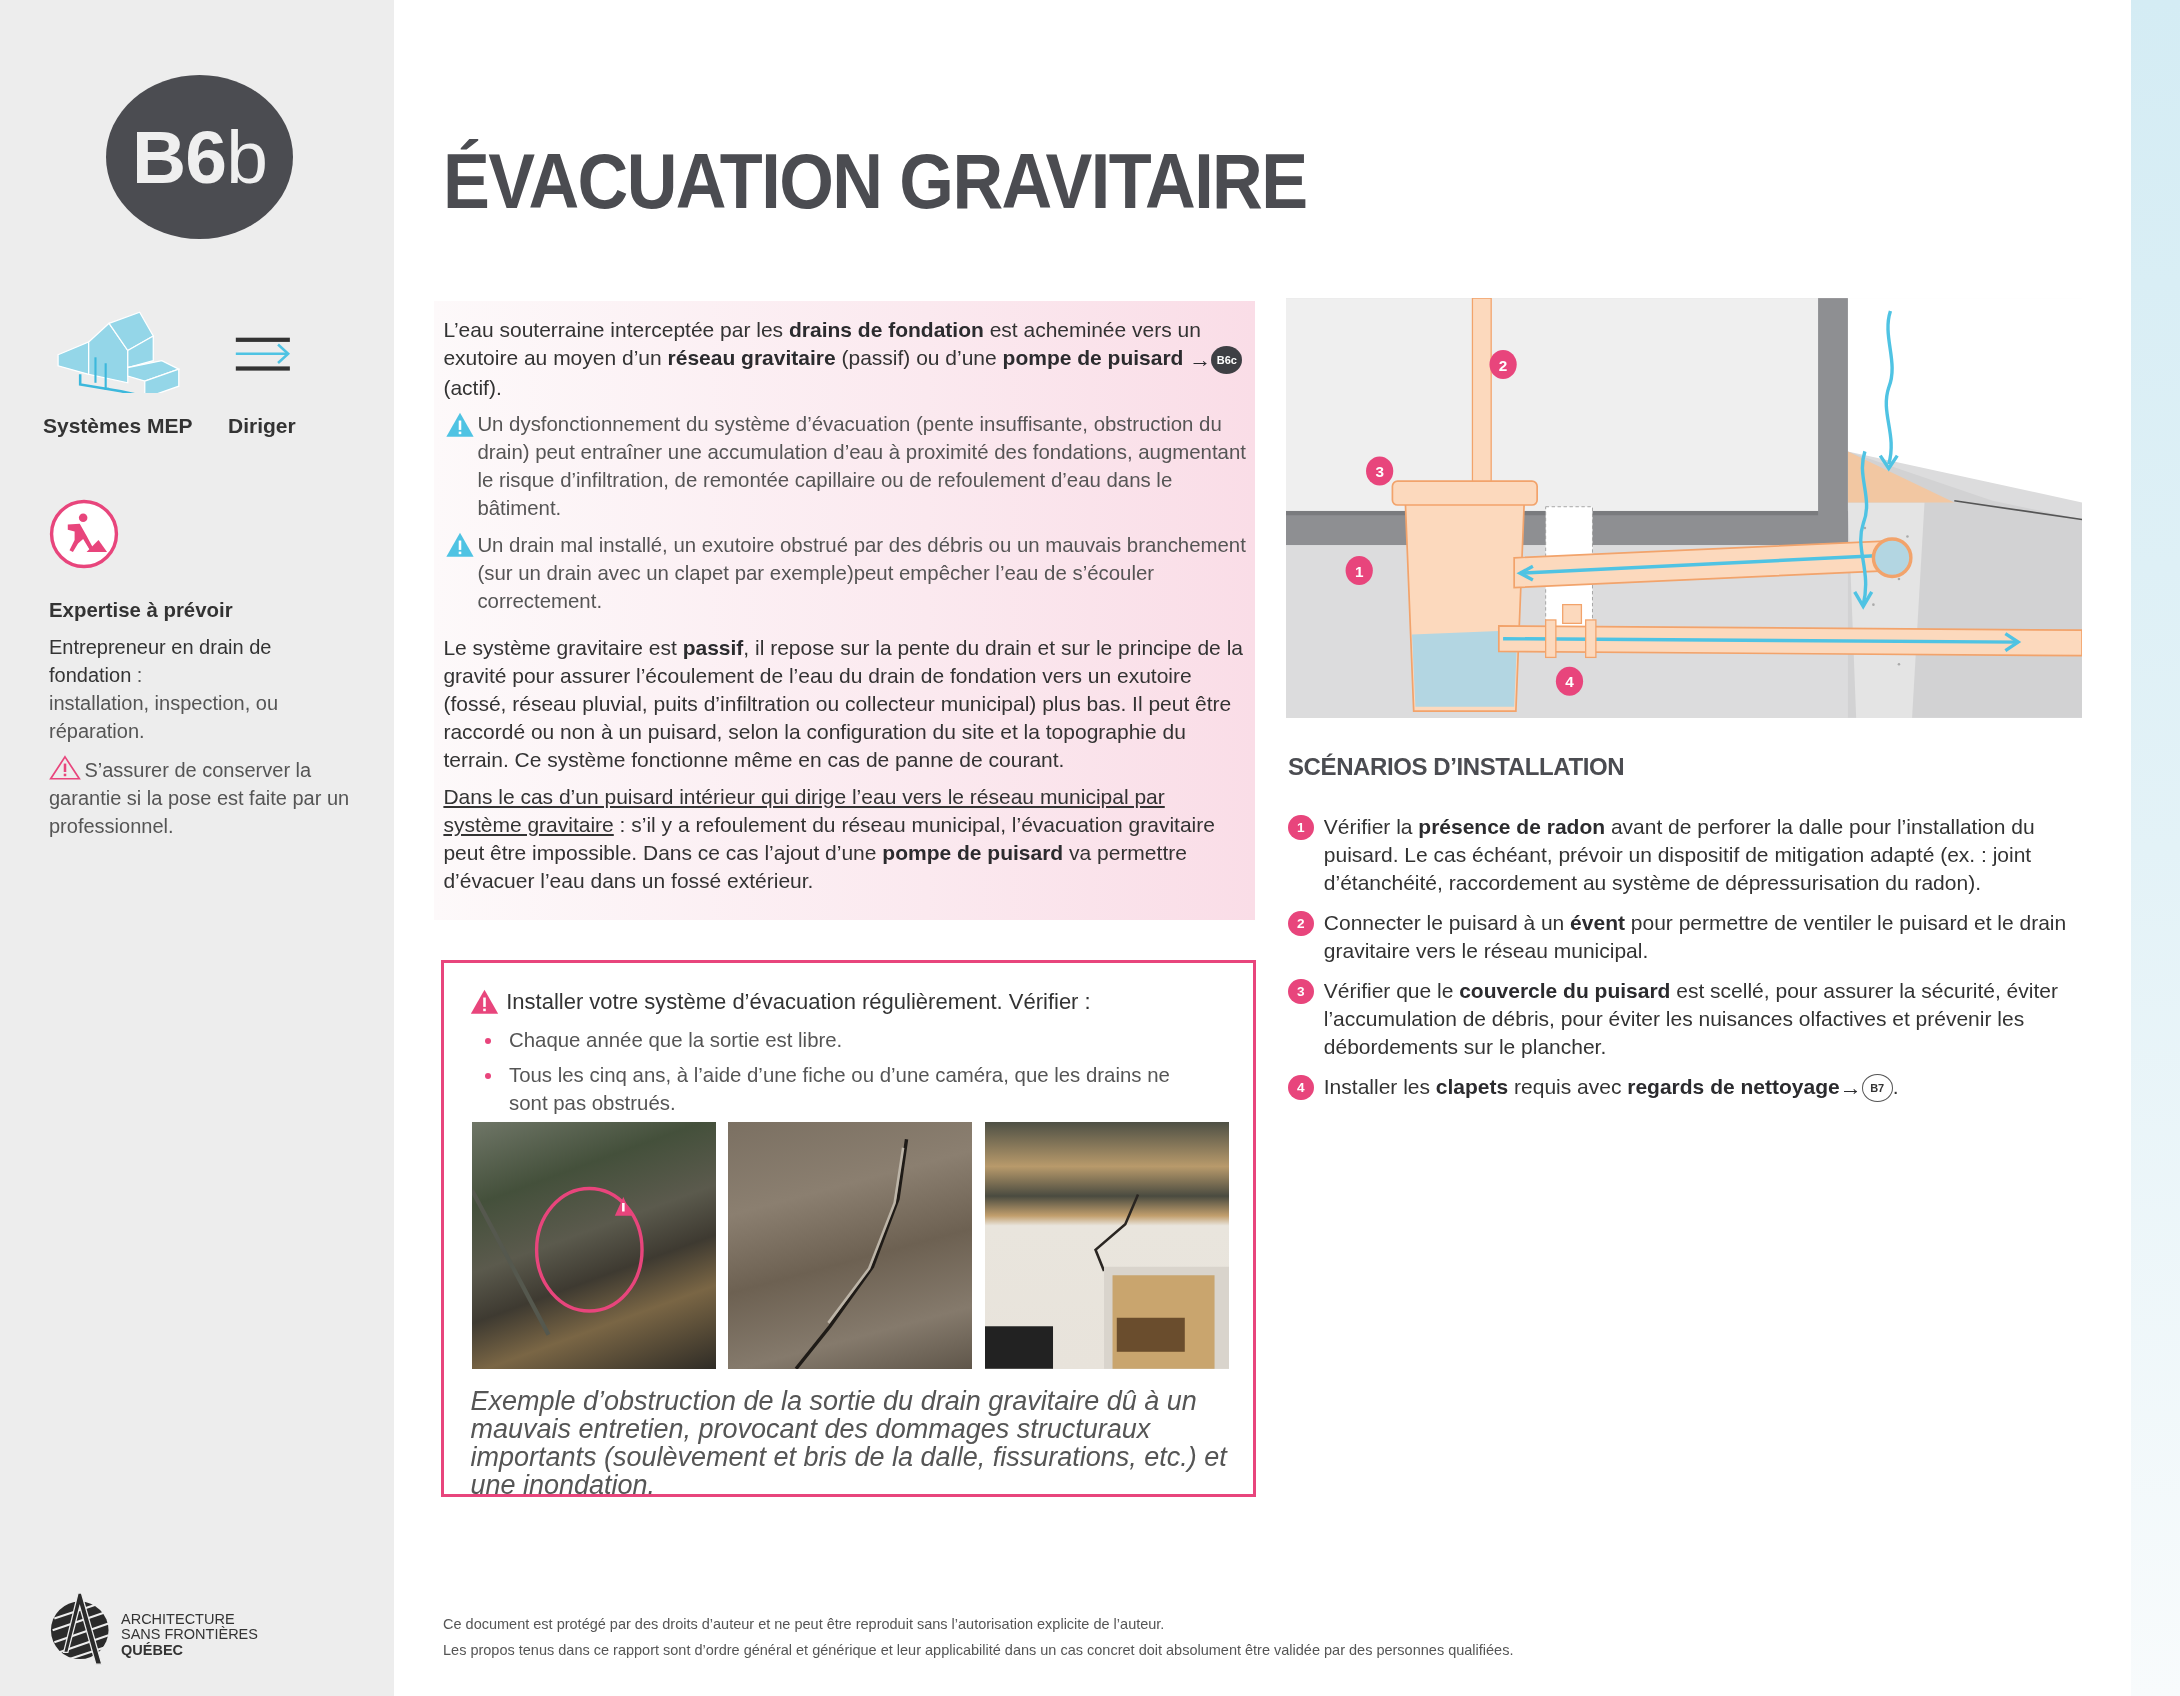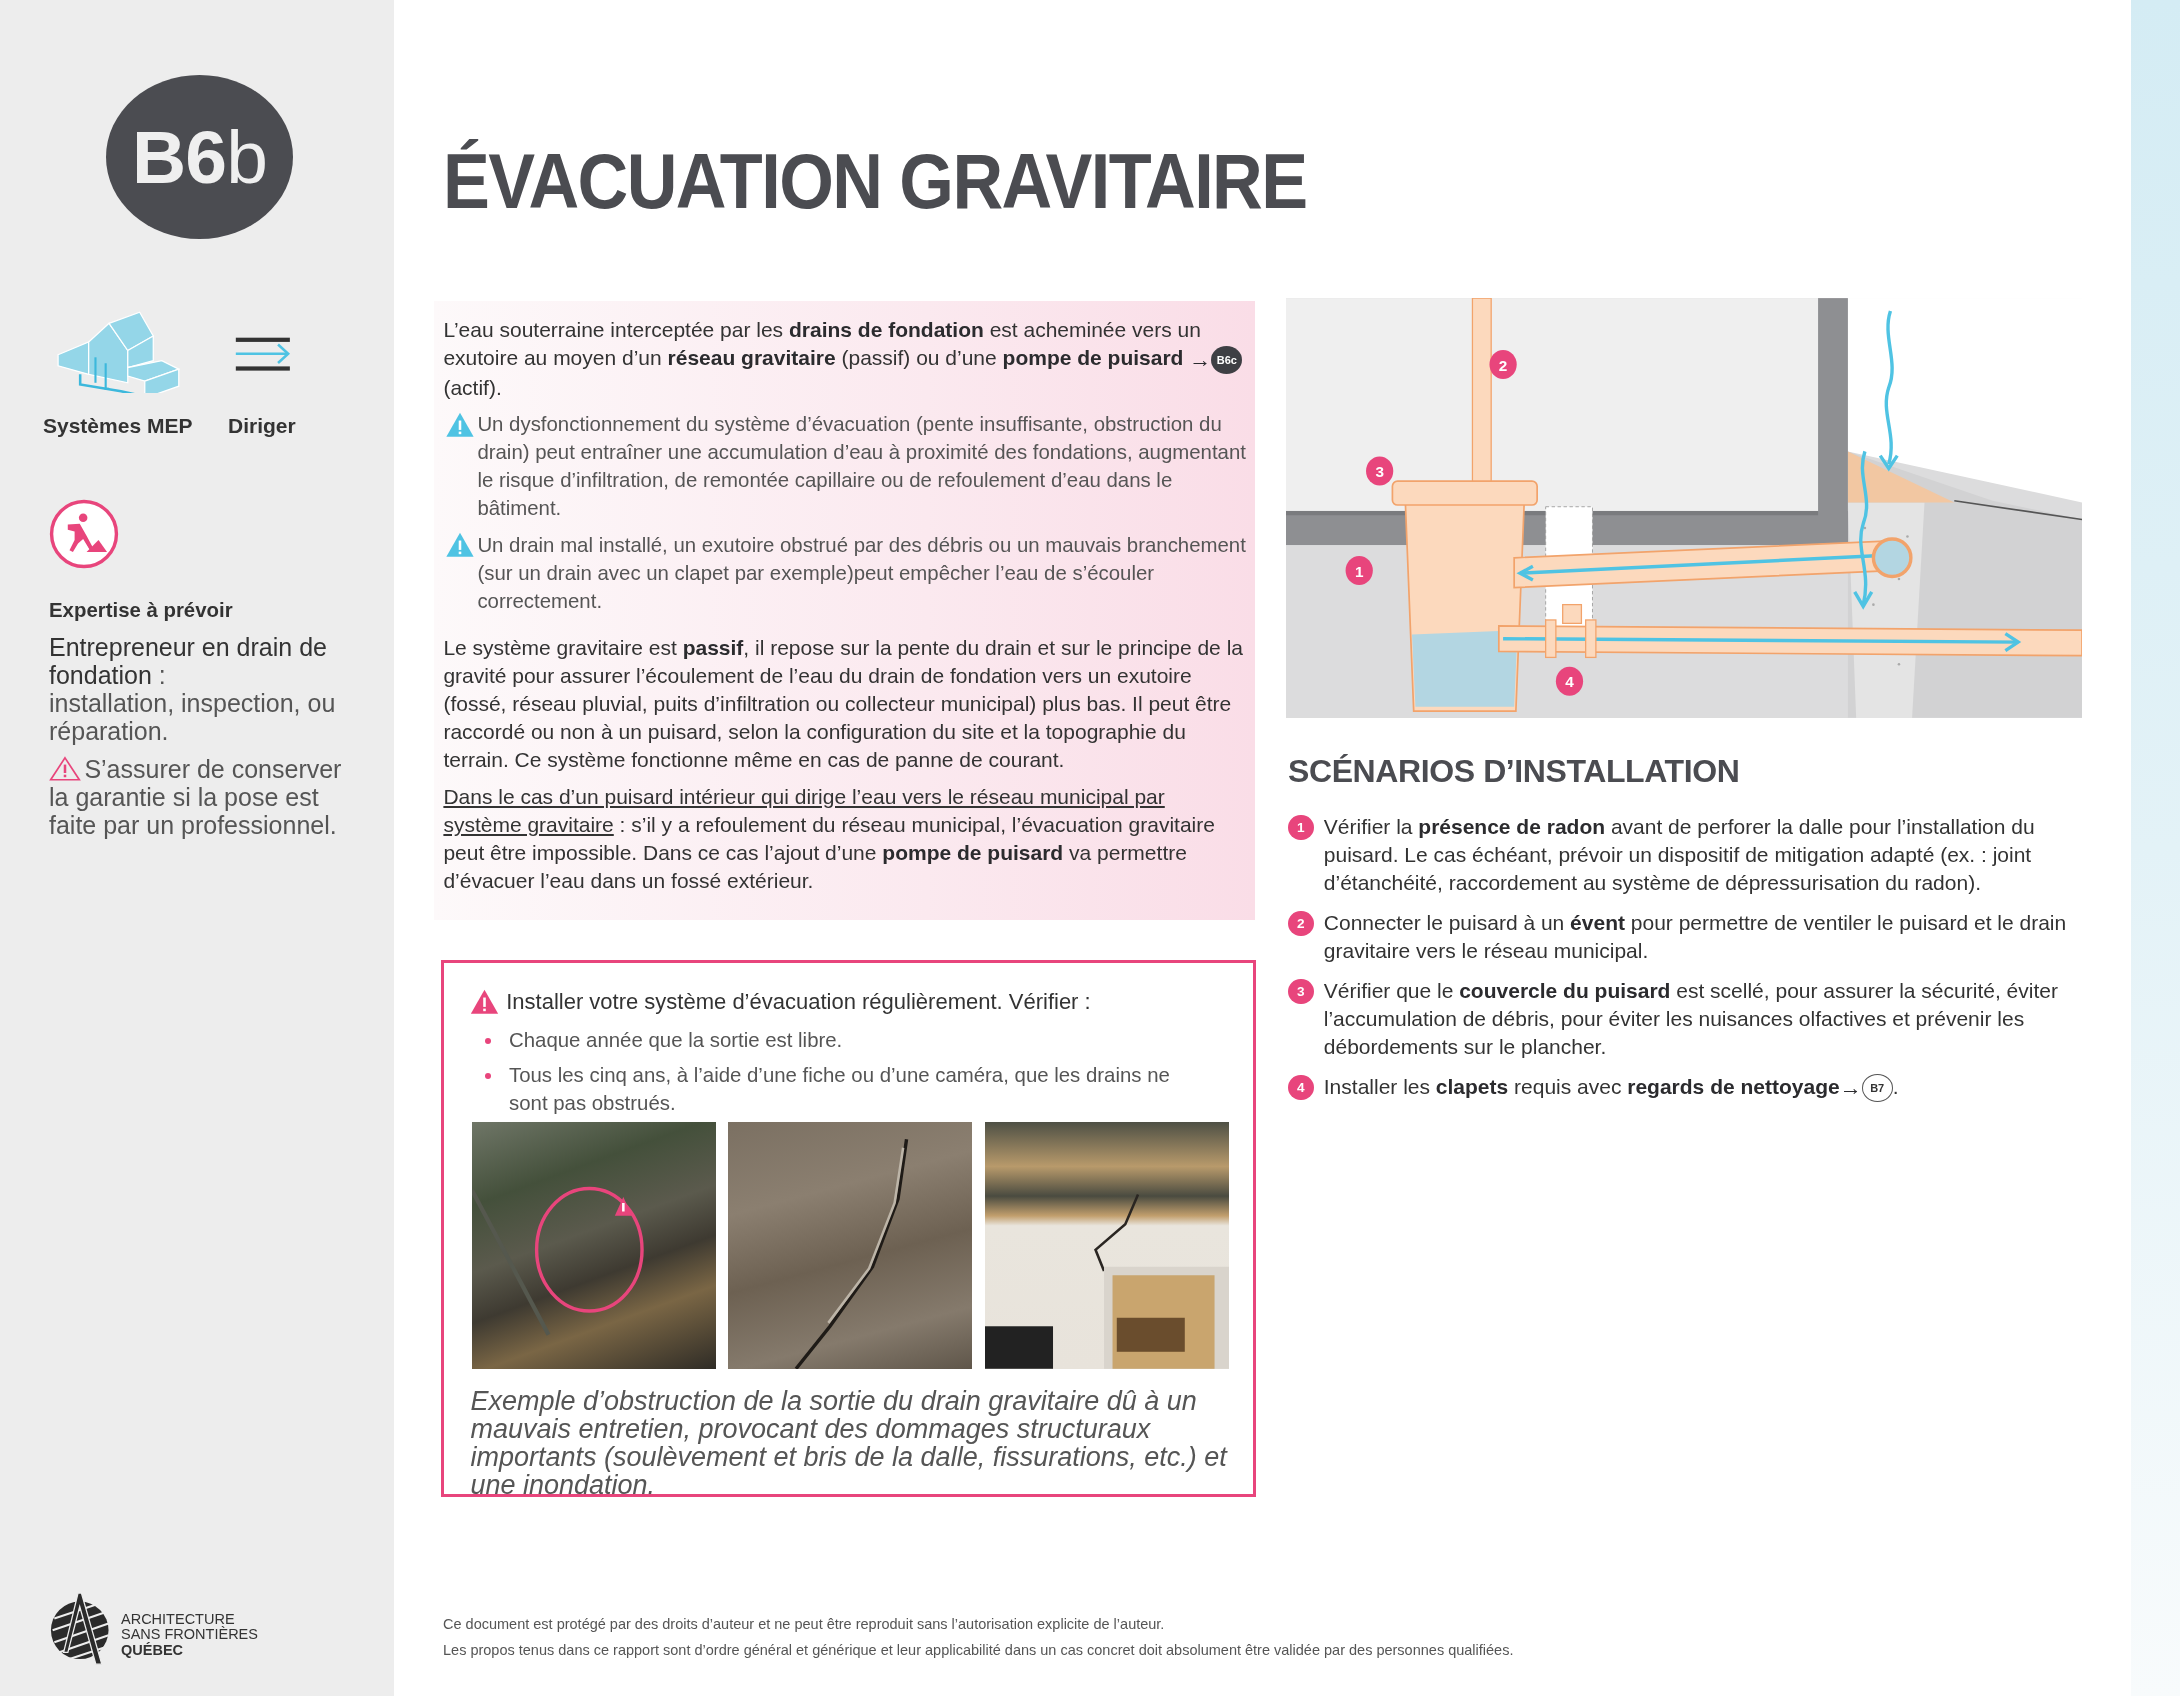--- a/index.html
+++ b/index.html
@@ -11,21 +11,21 @@
   .code-badge { position: absolute; left: 106px; top: 75px; width: 187px; height: 164px; border-radius: 50%; background: #4b4c51; display: flex; align-items: center; justify-content: center; }
   .code-badge span { color: #efefef; font-size: 75px; letter-spacing: -0.9px; }
   .code-badge .b { font-weight: bold; }
   .code-badge .l { font-weight: normal; }
   .icon-mep { position: absolute; left: 56px; top: 308px; width: 124px; height: 85px; }
   .icon-dir { position: absolute; left: 232px; top: 336px; width: 60px; height: 38px; }
   .lbl-mep { position: absolute; left: 43px; top: 414px; font-size: 21px; font-weight: bold; color: #333; }
   .lbl-dir { position: absolute; left: 228px; top: 414px; font-size: 21px; font-weight: bold; color: #333; }
   .icon-worker { position: absolute; left: 49px; top: 499px; width: 70px; height: 70px; }
   .expert-title { position: absolute; left: 49px; top: 599px; font-size: 20.4px; font-weight: bold; color: #333; }
-  .expert-body { position: absolute; left: 49px; top: 633px; width: 307px; font-size: 25px; line-height: 28px; color: #555; }
+  .expert-body { position: absolute; left: 49px; top: 633px; width: 307px; font-size: 20px; line-height: 28px; color: #555; }
   .expert-body .strong { color: #333; }
   .expert-note { margin-top: 10.2px; }
   .warn-inline { display: inline-block; width: 32px; height: 25.6px; vertical-align: -3.4px; margin-right: 3.4px; }
 
   .logo { position: absolute; left: 49px; top: 1593px; width: 64px; height: 72px; }
   .logo-text { position: absolute; left: 121px; top: 1612px; font-size: 14.5px; line-height: 15.3px; color: #333; }
   .logo-text .q { font-weight: bold; }
 
   
   .strip { position: absolute; left: 2131px; top: 0; width: 49px; height: 1697px; background: linear-gradient(180deg, #d4ecf4 0%, #e3f2f7 50%, #f8fbfc 100%); }
@@ -59,21 +59,21 @@
   .photo { position: absolute; top: 0; width: 244px; height: 247px; overflow: hidden; }
   .photo1 { left: 0; background: linear-gradient(160deg, #6f7667 0%, #44503b 25%, #5b5a4d 45%, #3e3a31 60%, #7a6645 75%, #2f2c26 100%); }
   .photo2 { left: 256px; background: linear-gradient(165deg, #7b7062 0%, #8b7f70 30%, #6d6152 55%, #857a6c 80%, #5f564a 100%); }
   .photo3 { left: 513px; background: linear-gradient(180deg, #4e5045 0%, #b89a6b 18%, #4a4b40 30%, #c29f6d 38%, #e9e5dd 42%, #e8e3db 100%); }
   .caption { position: absolute; left: 26.4px; top: 424px; width: 767px; font-size: 27px; line-height: 28px; font-style: italic; color: #555; }
 
   
   .diagram { position: absolute; left: 1286px; top: 298px; width: 796px; height: 420px; background: #dcdcdd; overflow: hidden; }
 
   
-  .scen-title { position: absolute; left: 1288px; top: 753px; font-size: 32px; color: #4b4c51; letter-spacing: -0.4px; }
+  .scen-title { position: absolute; left: 1288px; top: 753px; font-size: 24px; color: #4b4c51; letter-spacing: -0.4px; }
   .scen-list { position: absolute; left: 1288px; top: 813px; width: 809px; list-style: none; }
   .scen-list li { display: flex; margin-bottom: 12px; }
   .scen-list .num { flex: 0 0 25.6px; width: 25.6px; height: 25.6px; border-radius: 50%; background: #e8457c; color: #fff; font-size: 13.6px; font-weight: bold; display: flex; align-items: center; justify-content: center; margin-top: 1.7px; margin-right: 10.2px; }
   .scen-list .txt { font-size: 21px; line-height: 28px; color: #333; }
   .scen-list .txt b { color: #2b2b2e; }
 
   
   .footer { position: absolute; left: 443px; top: 1612px; font-size: 14.5px; line-height: 25.6px; color: #555; }
 </style>
 </head>

